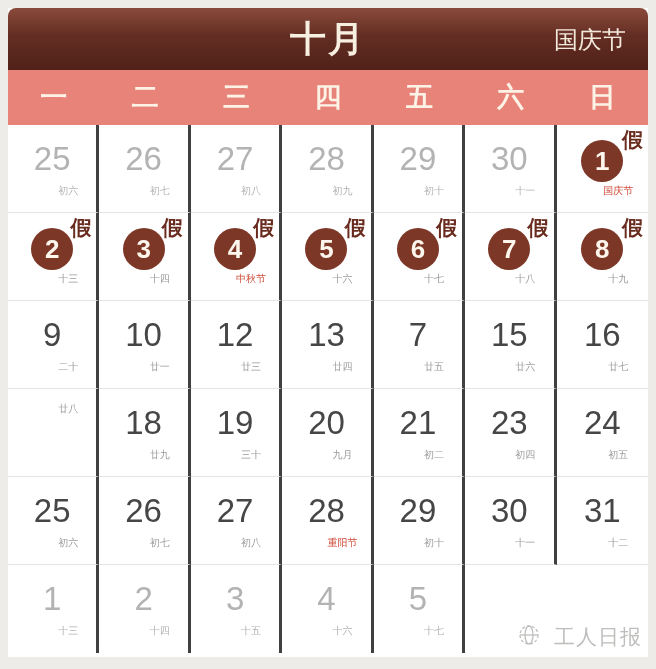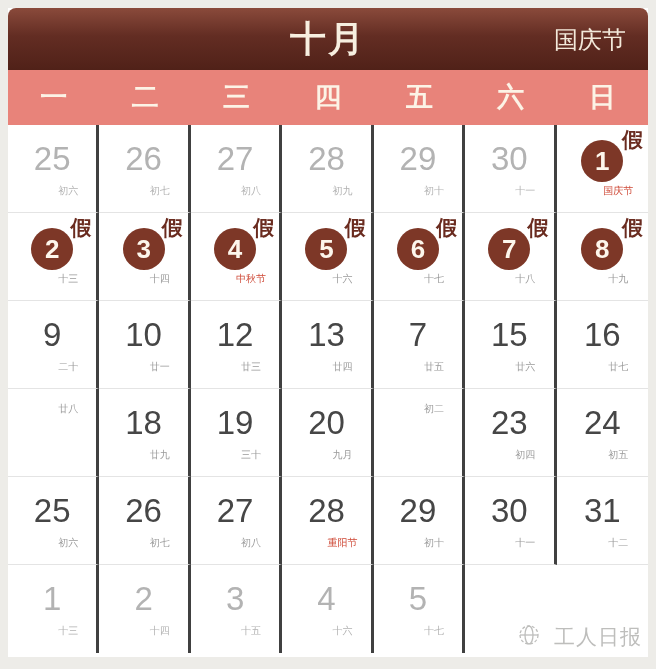--- a/index.html
+++ b/index.html
@@ -153,20 +153,21 @@
       </div>
       <div class="cell">
         <div class="num">19</div>
         <div class="sub">三十</div>
       </div>
       <div class="cell">
         <div class="num">20</div>
         <div class="sub">九月</div>
       </div>
       <div class="cell">
+        <div class="num">21</div>
         <div class="sub">初二</div>
       </div>
       <div class="cell">
         <div class="num">23</div>
         <div class="sub">初四</div>
       </div>
       <div class="cell">
         <div class="num">24</div>
         <div class="sub">初五</div>
       </div>

